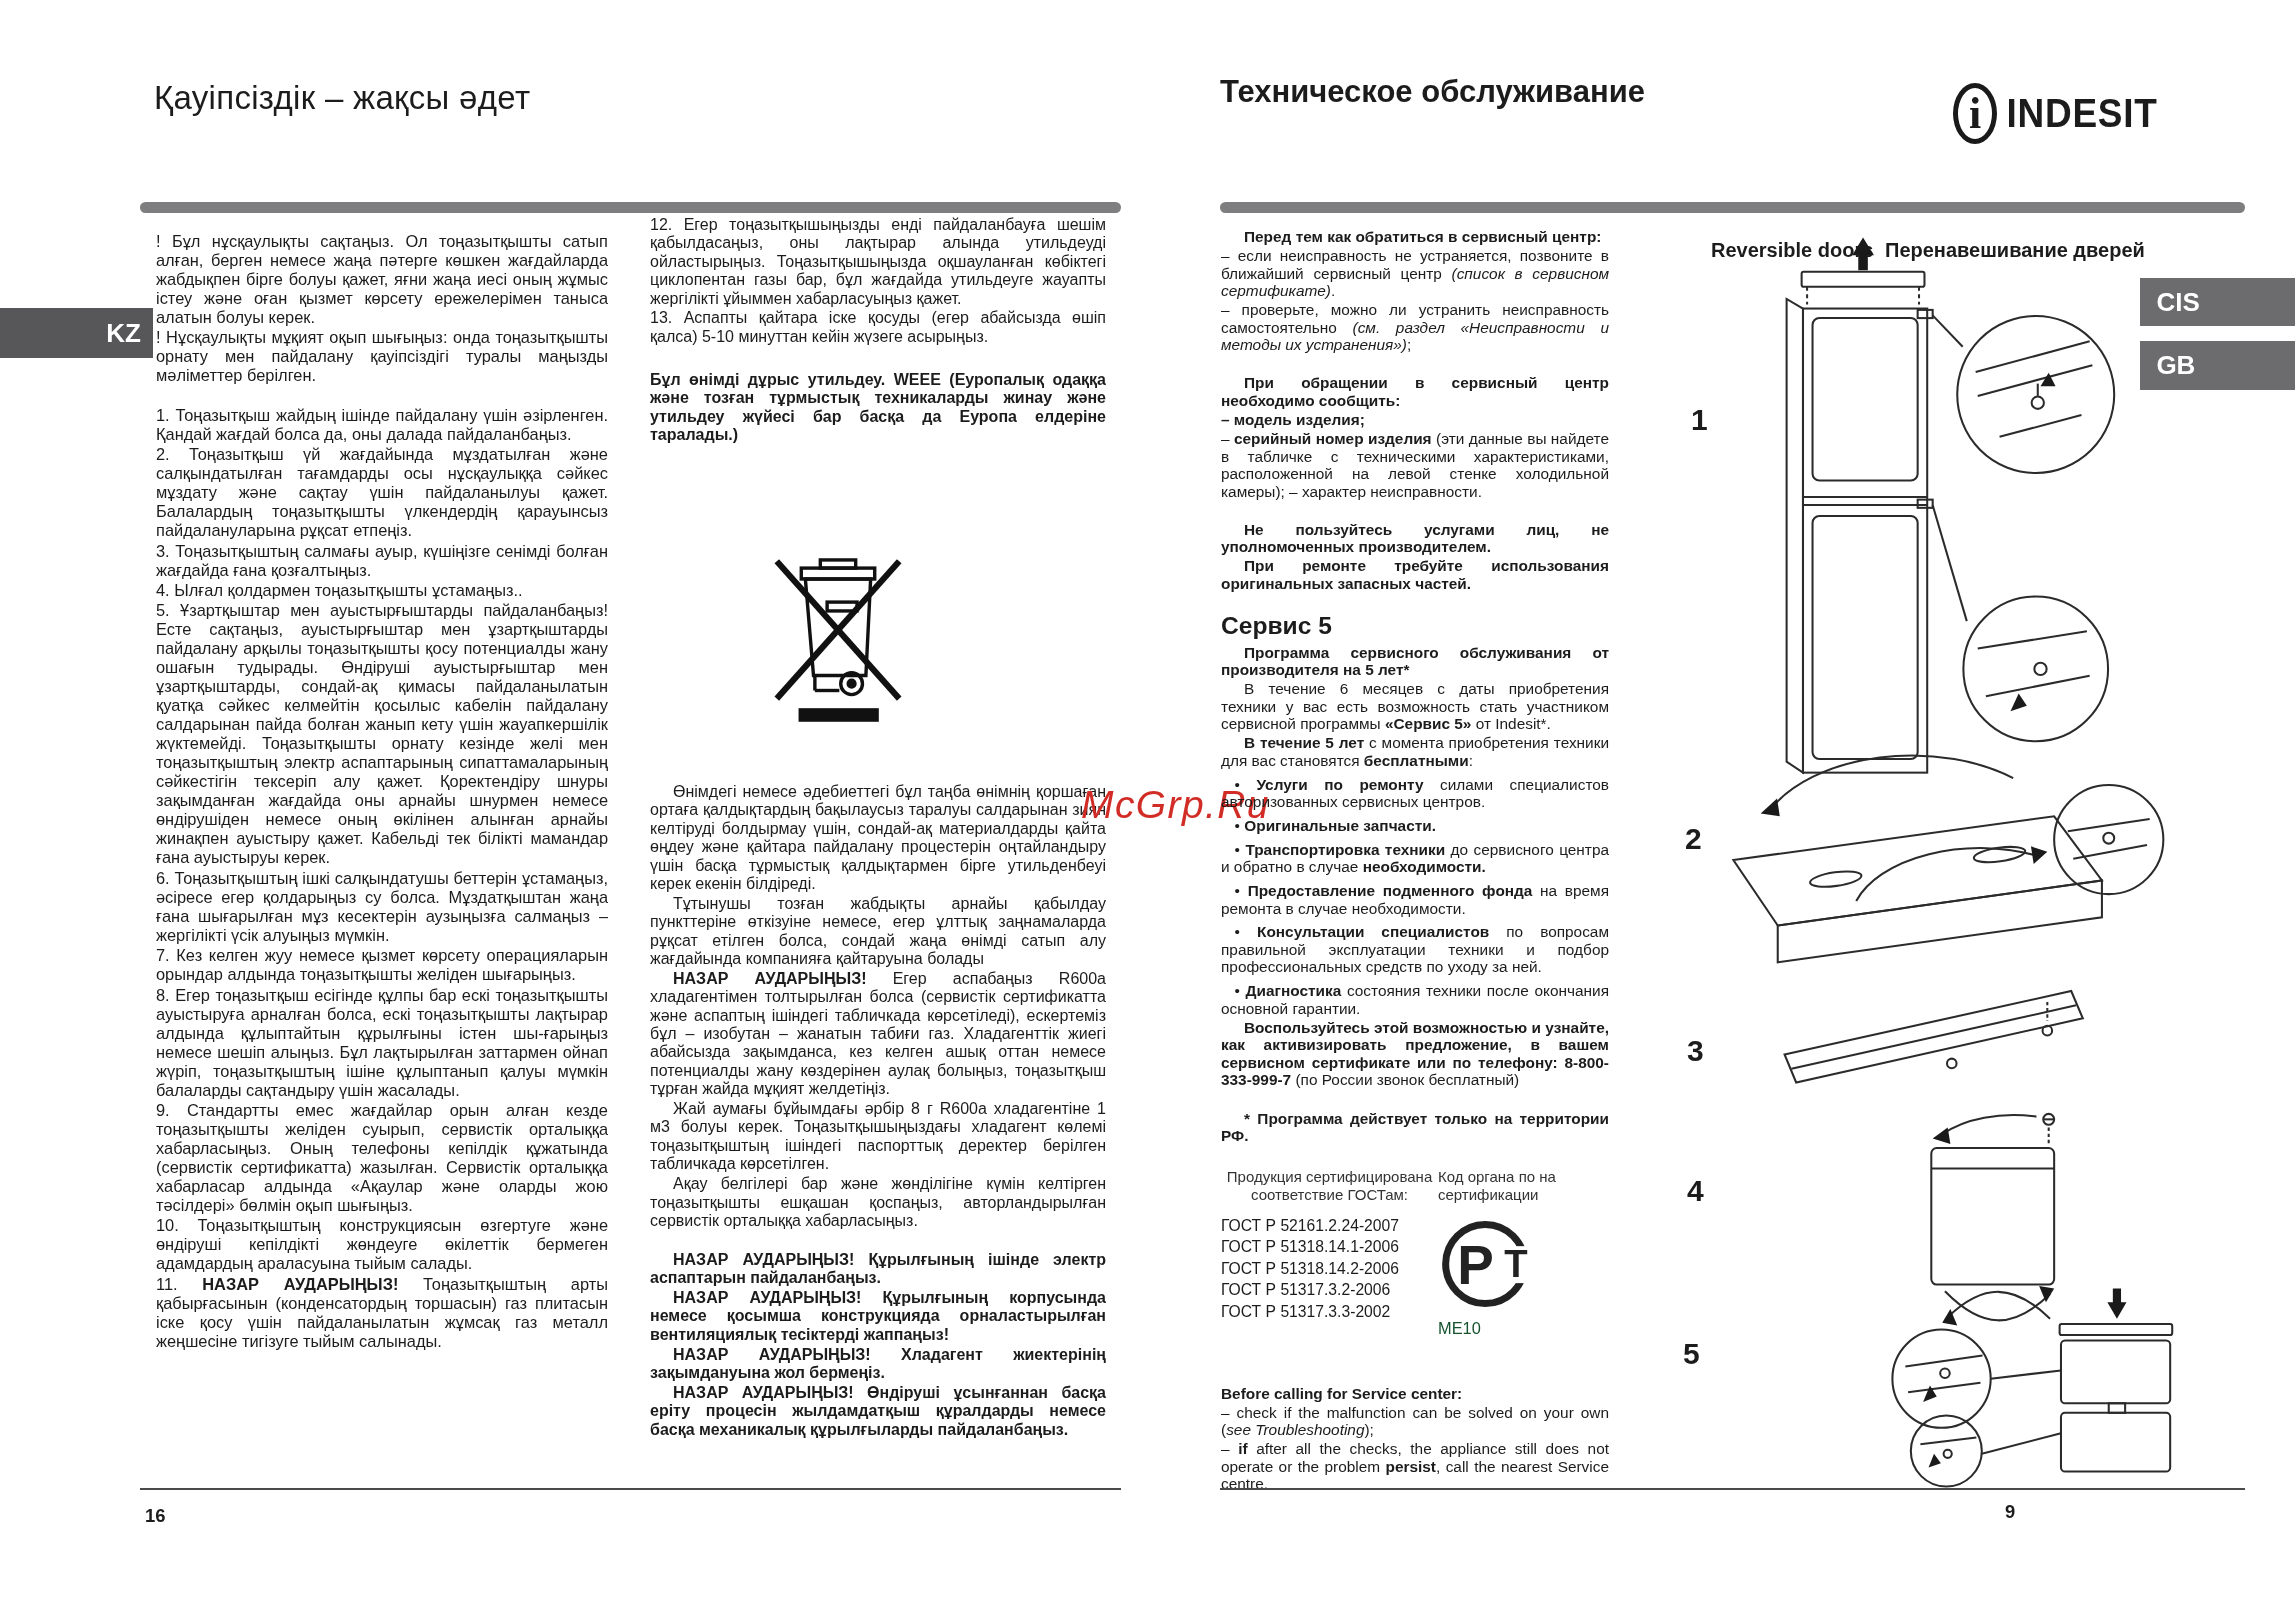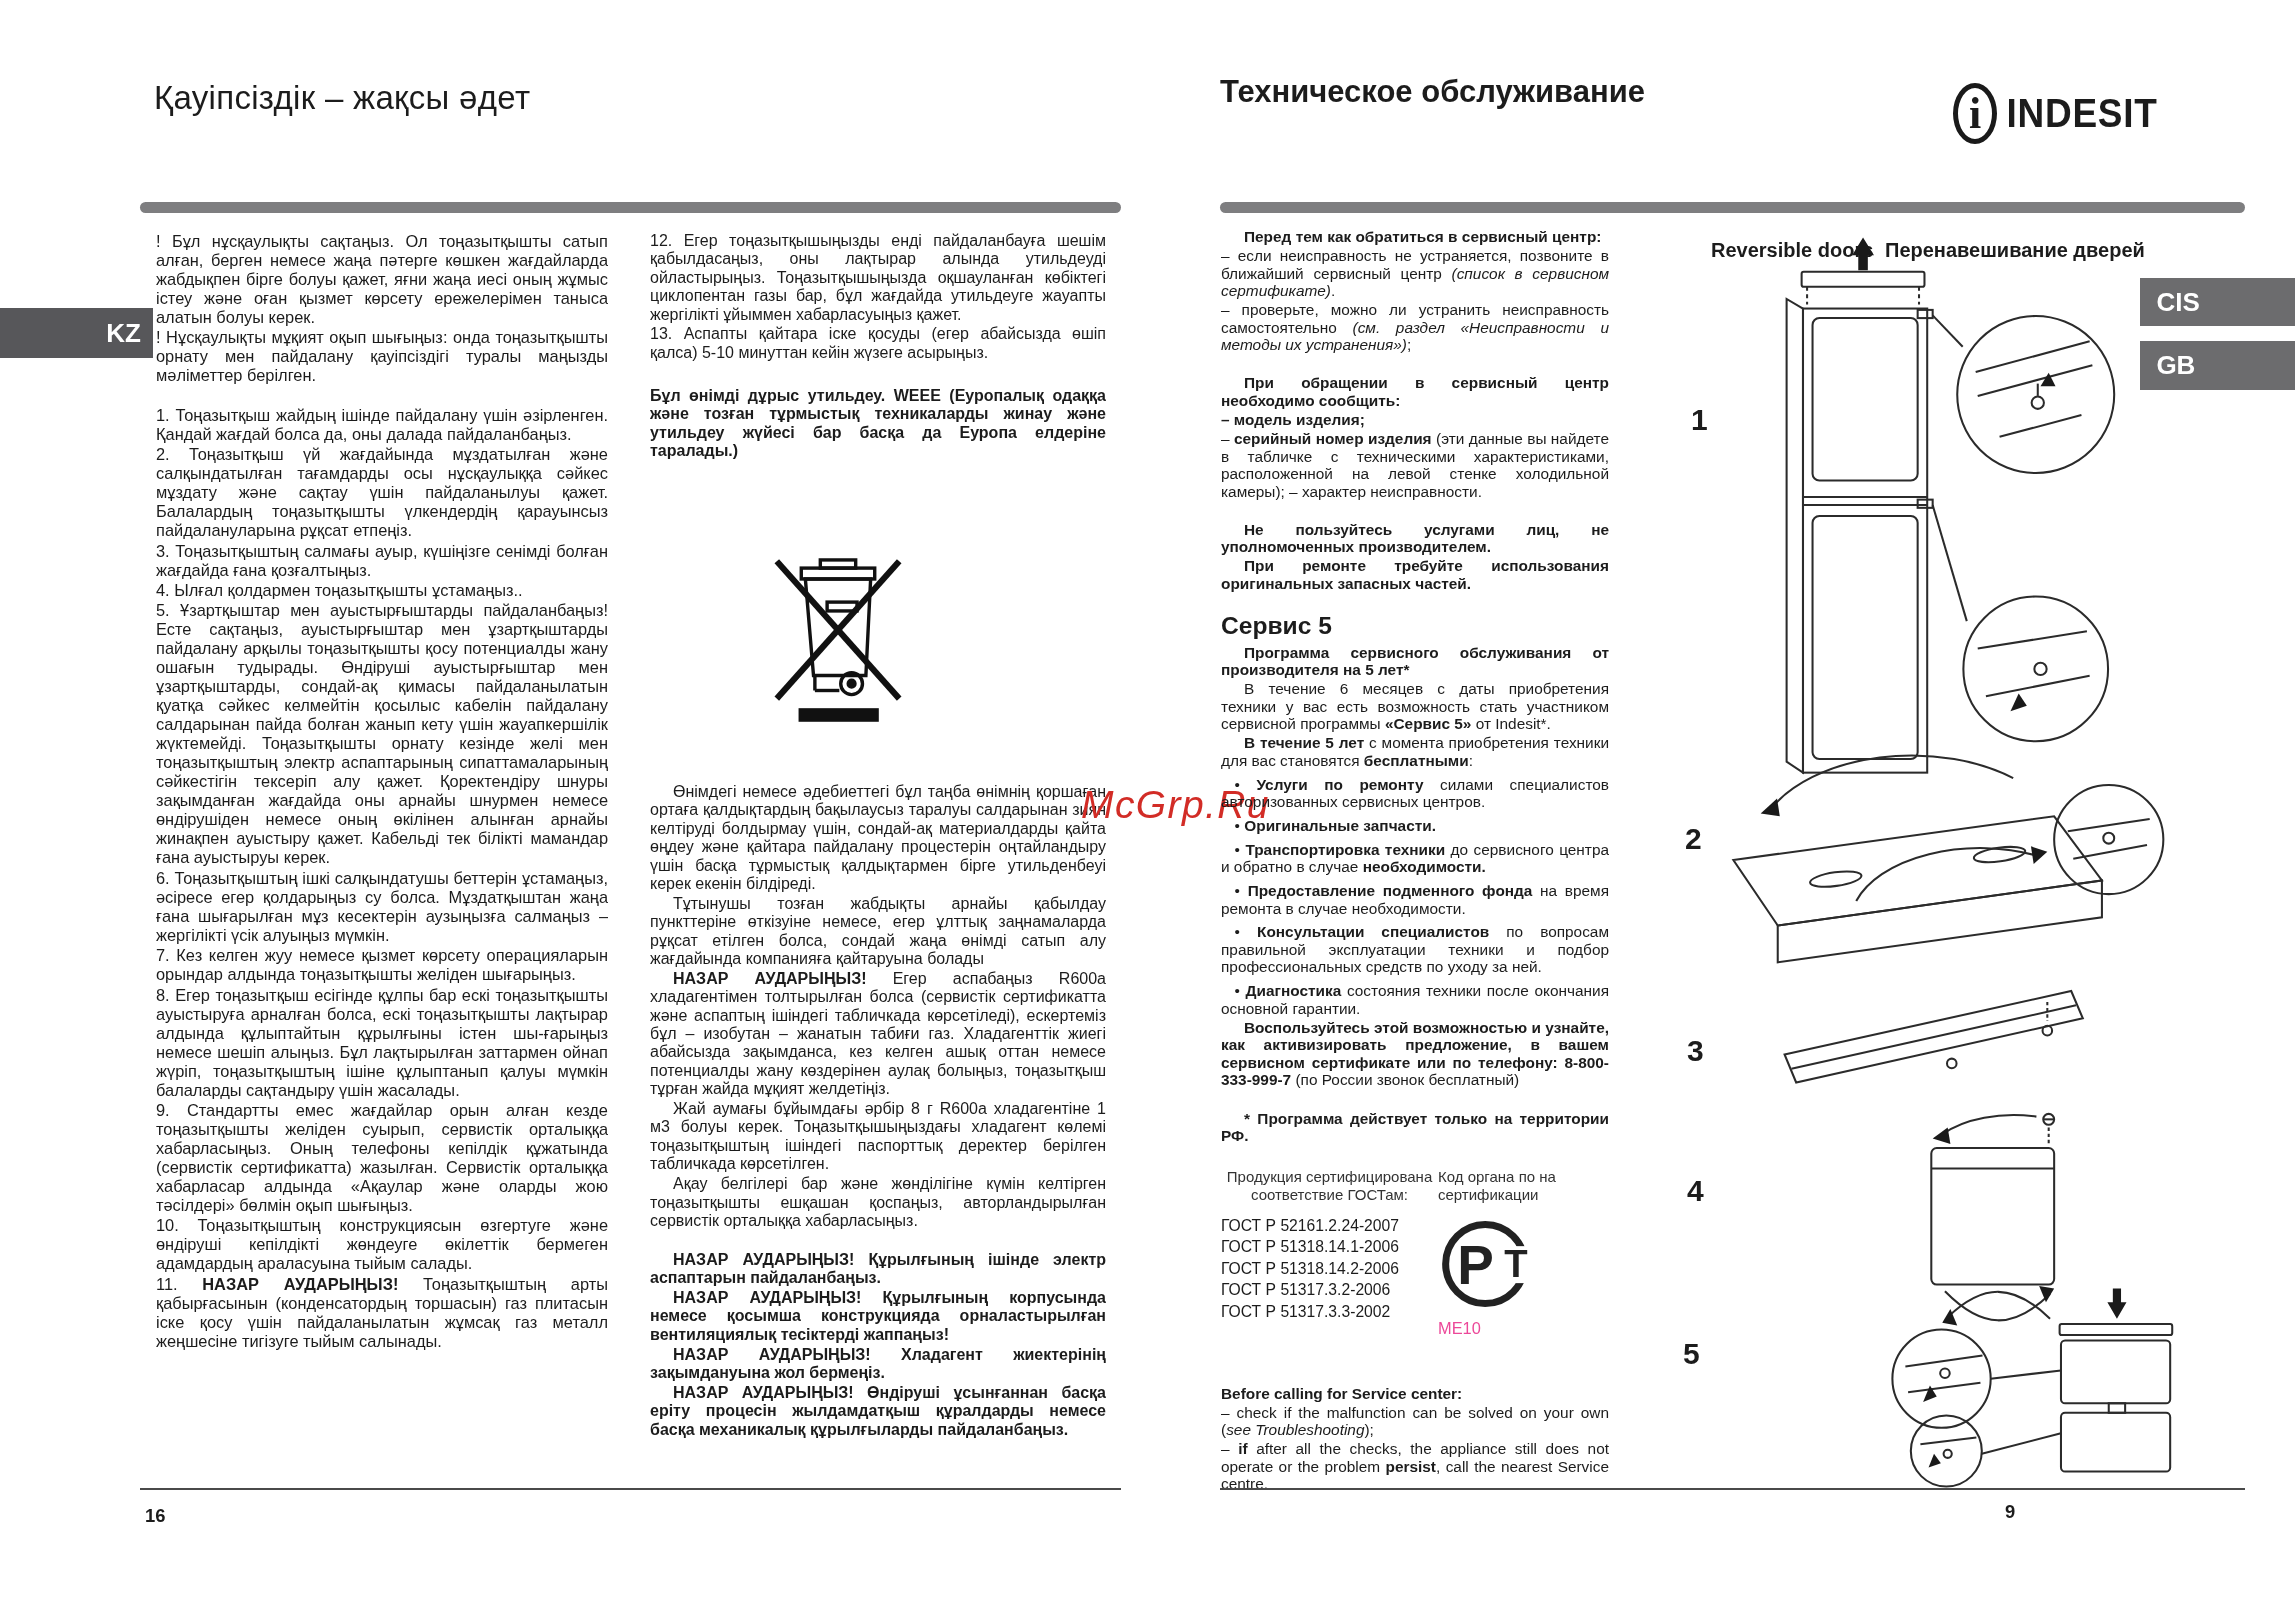--- a/index.html
+++ b/index.html
@@ -23,35 +23,35 @@
   #bar-right{left:1220px;top:202px;width:1025px}
   
   .tab{position:absolute;color:#fff;font-weight:bold;display:flex;align-items:center;font-size:26px}
   #tab-kz{left:0;top:308px;width:141px;height:50px;background:#57575a;justify-content:flex-end;padding-right:12.3px}
   #tab-cis{left:2140px;top:278px;width:156px;height:48px;background:#6c6c6e;padding-left:16.4px}
   #tab-gb{left:2140px;top:341px;width:156px;height:49px;background:#6c6c6e;padding-left:16.4px}
   
   .col{position:absolute;overflow:hidden}
   #kz-col1{left:156px;top:232px;width:452px;height:1256px}
   #kz-col1 .para{font-size:16.4px;line-height:19px}
-  #kz-col2a{left:650px;top:232px;width:456px;height:321px}
+  #kz-col2a{left:650px;top:216px;width:456px;height:321px}
   #kz-col2b{left:650px;top:783px;width:456px;height:706px}
   #kz-col2a .para,#kz-col2b .para{font-size:16px;line-height:18.4px}
   #ru-col{left:1221px;top:228px;width:388px;height:1262px}
   #ru-col .para{font-size:15.4px;line-height:17.6px}
   #ru-col .h1{font-size:24.6px;font-weight:bold;margin:19px 0 4px;text-align:left}
   
   .certrow{display:flex;margin-top:23px}
   .cert-left{width:217px}
   .cert-left .certhead{font-size:15px;line-height:18px;text-align:center;color:#333}
   .gostlist{margin-top:12.3px}
   .gost{text-align:left !important;white-space:nowrap;font-size:15.7px !important;line-height:20px !important}
   .cert-right{width:171px;text-align:left;color:#333}
   .cert-right .certhead{font-size:15px;line-height:18px}
-  .me10{font-size:16.4px;margin-top:1.4px;color:#ec4899}
+  .me10{font-size:16.4px;margin-top:1.4px;color:#14532d}
   .english{margin-top:47px}
   
   #watermark{left:1081px;top:783px;font-size:39px;font-style:italic;color:#d22c26;letter-spacing:1.4px}
   
   .pfoot{position:absolute;height:2px;background:#4a4a4a}
   #foot-left{left:140px;top:1488px;width:981px}
   #foot-right{left:1220px;top:1488px;width:1025px}
   .pagenum{position:absolute;font-size:18.4px;font-weight:bold}
   #pn-left{left:145px;top:1505px}
   #pn-right{left:2005px;top:1501px}

